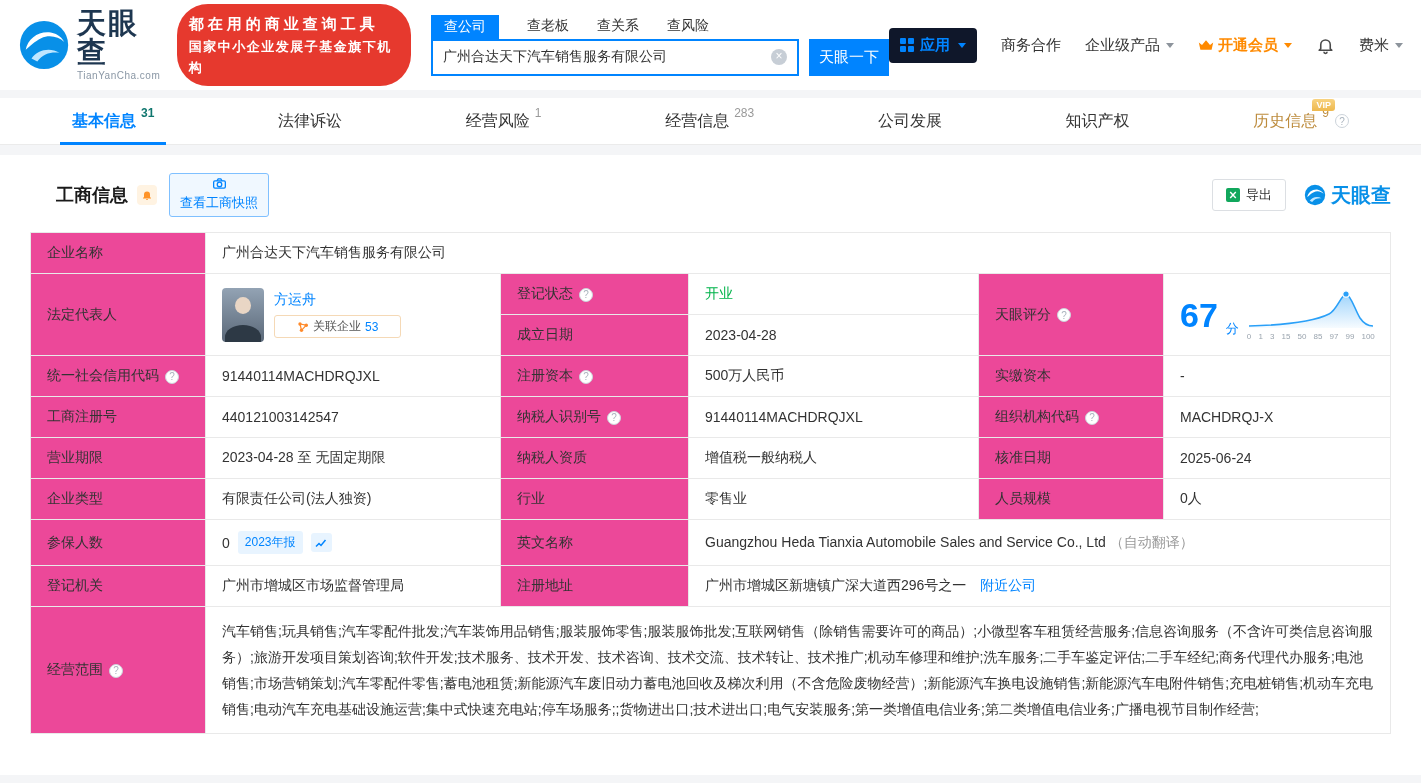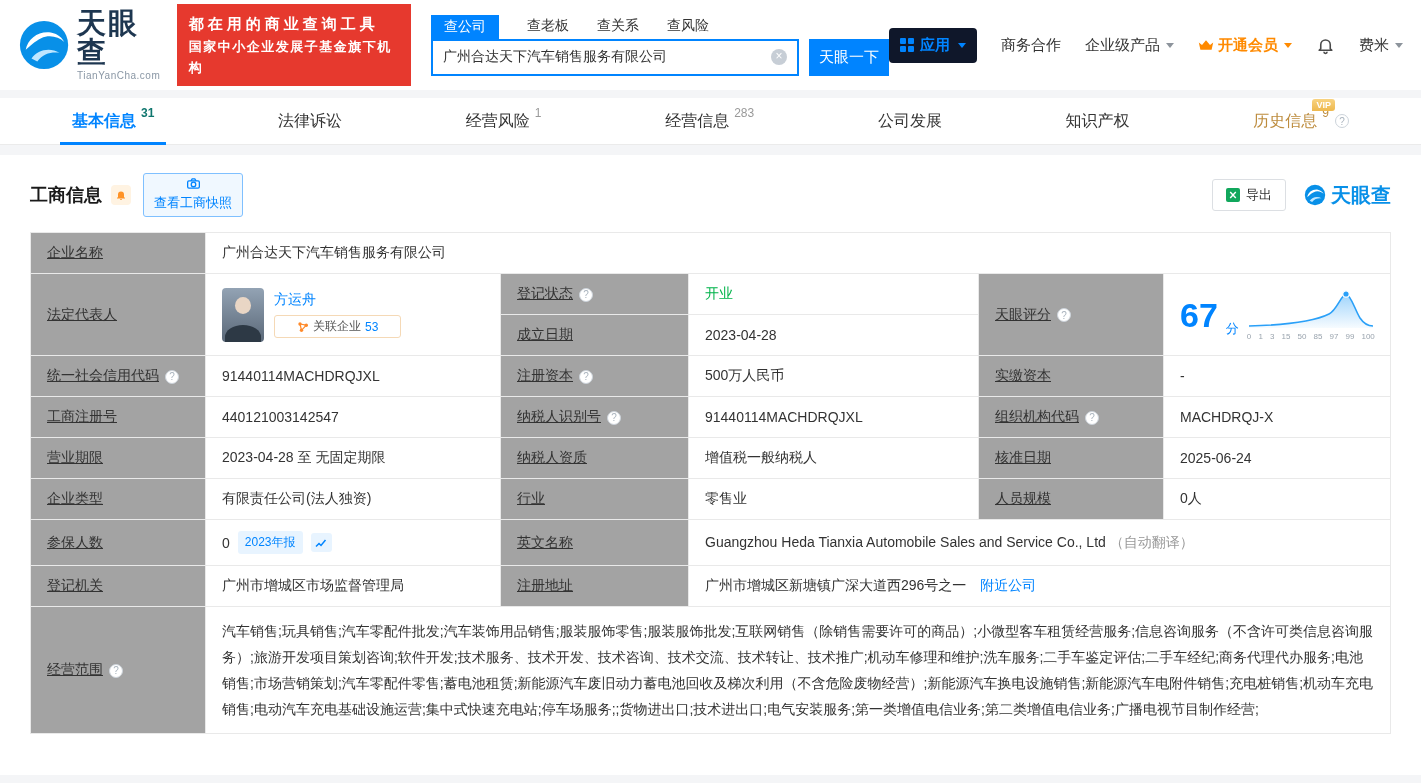--- a/index.html
+++ b/index.html
@@ -4,21 +4,21 @@
 <style>
   * { margin:0; padding:0; box-sizing:border-box; }
   html,body { width:1421px; background:#f4f5f7; font-family:"Liberation Sans","DejaVu Sans",sans-serif; color:#333; }
   body { height:783px; overflow:hidden; }
 
   
   .topbar { background:#fff; height:90px; display:flex; align-items:center; padding:0 18px; }
   .logo { display:flex; align-items:center; gap:7px; cursor:pointer; }
   .logo-cn { font-size:29px; font-weight:bold; color:#1d3650; letter-spacing:2px; line-height:1; }
   .logo-domain { font-size:10px; color:#8a97a5; margin-top:3px; letter-spacing:.5px; }
-  .slogan { margin-left:10px; background:#e6392e; color:#fff; padding:7px 12px; font-weight:bold; }
+  .slogan { margin-left:10px; background:#e6392e; color:#fff; padding:7px 12px; font-weight:bold;border-radius:31px; }
   .slogan-l1 { font-size:15px; letter-spacing:4px; line-height:1.7; }
   .slogan-l2 { font-size:13px; letter-spacing:1.5px; line-height:1.6; }
 
   .search-block { margin-left:20px; }
   .search-tabs { display:flex; align-items:flex-end; gap:28px; font-size:14px; }
   .search-tab { color:#333; cursor:pointer; padding-bottom:4px; }
   .search-tab.active { background:#0084ff; color:#fff; padding:3px 13px 3px; margin-bottom:0; }
   .search-row { display:flex; align-items:center; }
   .search-input-wrap { position:relative; width:368px; height:37px; border:2px solid #0084ff; background:#fff; }
   .search-input-wrap input { width:100%; height:100%; border:none; outline:none; padding:0 36px 0 10px; font-size:14px; color:#333; font-family:inherit; }
@@ -43,32 +43,32 @@
   .tab.active .count { color:#0f766e; }
   .tab.gold { color:#bd8c3e; }
   .tab.gold .count { color:#bd8c3e; }
   .vip-chip { position:absolute; top:1px; right:26px; background:linear-gradient(#f8d381,#eeb84d); color:#fff; font-size:9px; font-weight:bold; padding:1px 4px; border-radius:3px 3px 3px 0; }
 
   .help { display:inline-flex; align-items:center; justify-content:center; width:14px; height:14px; border:1px solid #ccd3da; border-radius:50%; color:#aab4be; font-size:10px; margin-left:6px; cursor:pointer; flex:none; background:#fff; }
   .help::after { content:"?"; }
 
   
   .main { background:#fff; margin-top:10px; padding:18px 30px 24px; min-height:620px; }
-  .section-head { display:flex; align-items:center; }
+  .section-head { display:flex; align-items:center;margin-left:26px; }
   .section-title { font-size:18px; font-weight:bold; color:#1a1a1a; }
   .bell-badge { margin-left:9px; width:20px; height:20px; background:#fff3e2; border-radius:4px; display:flex; align-items:center; justify-content:center; cursor:pointer; }
   .snapshot-btn { margin-left:12px; display:flex; align-items:center; gap:5px; border:1px solid #7fc0ff; background:#f0f8ff; color:#0084ff; font-size:13px; padding:4px 10px; border-radius:3px; cursor:pointer; font-family:inherit;flex-direction:column; }
   .head-right { margin-left:auto; display:flex; align-items:center; gap:18px; }
   .export-btn { display:flex; align-items:center; gap:6px; border:1px solid #dcdfe3; background:#fff; border-radius:3px; padding:6px 13px; font-size:13px; color:#333; cursor:pointer; font-family:inherit; }
   .brand-badge { display:flex; align-items:center; gap:5px; color:#0890e8; font-weight:bold; font-size:20px; cursor:pointer; }
 
   
   .info-table { width:100%; border-collapse:collapse; margin-top:15px; table-layout:fixed; }
   .info-table th, .info-table td { border:1px solid #e9e9e9; padding:11px 16px; font-size:14px; font-weight:normal; text-align:left; color:#333; }
-  .info-table th { background:#a3a3a3;text-decoration:underline; }
+  .info-table th { background:#ec4899; }
   .info-table td { background:#fff; }
   .status-open { color:#00b34a;margin-top:32px; }
   .blue-link { color:#0084ff; cursor:pointer; }
   .gray-note { color:#999; }
 
   .rep { display:flex; align-items:center; gap:10px; }
   .avatar { width:42px; height:54px; border-radius:4px; background:linear-gradient(#93a3b4,#5a6878); position:relative; overflow:hidden; flex:none; }
   .avatar::before { content:""; position:absolute; top:9px; left:50%; transform:translateX(-50%); width:16px; height:17px; border-radius:50%; background:#e9d6c5; }
   .avatar::after { content:""; position:absolute; bottom:-7px; left:50%; transform:translateX(-50%); width:36px; height:24px; border-radius:50% 50% 0 0; background:#2d3945; }
   .rep-info { display:flex; flex-direction:column; gap:6px; }

